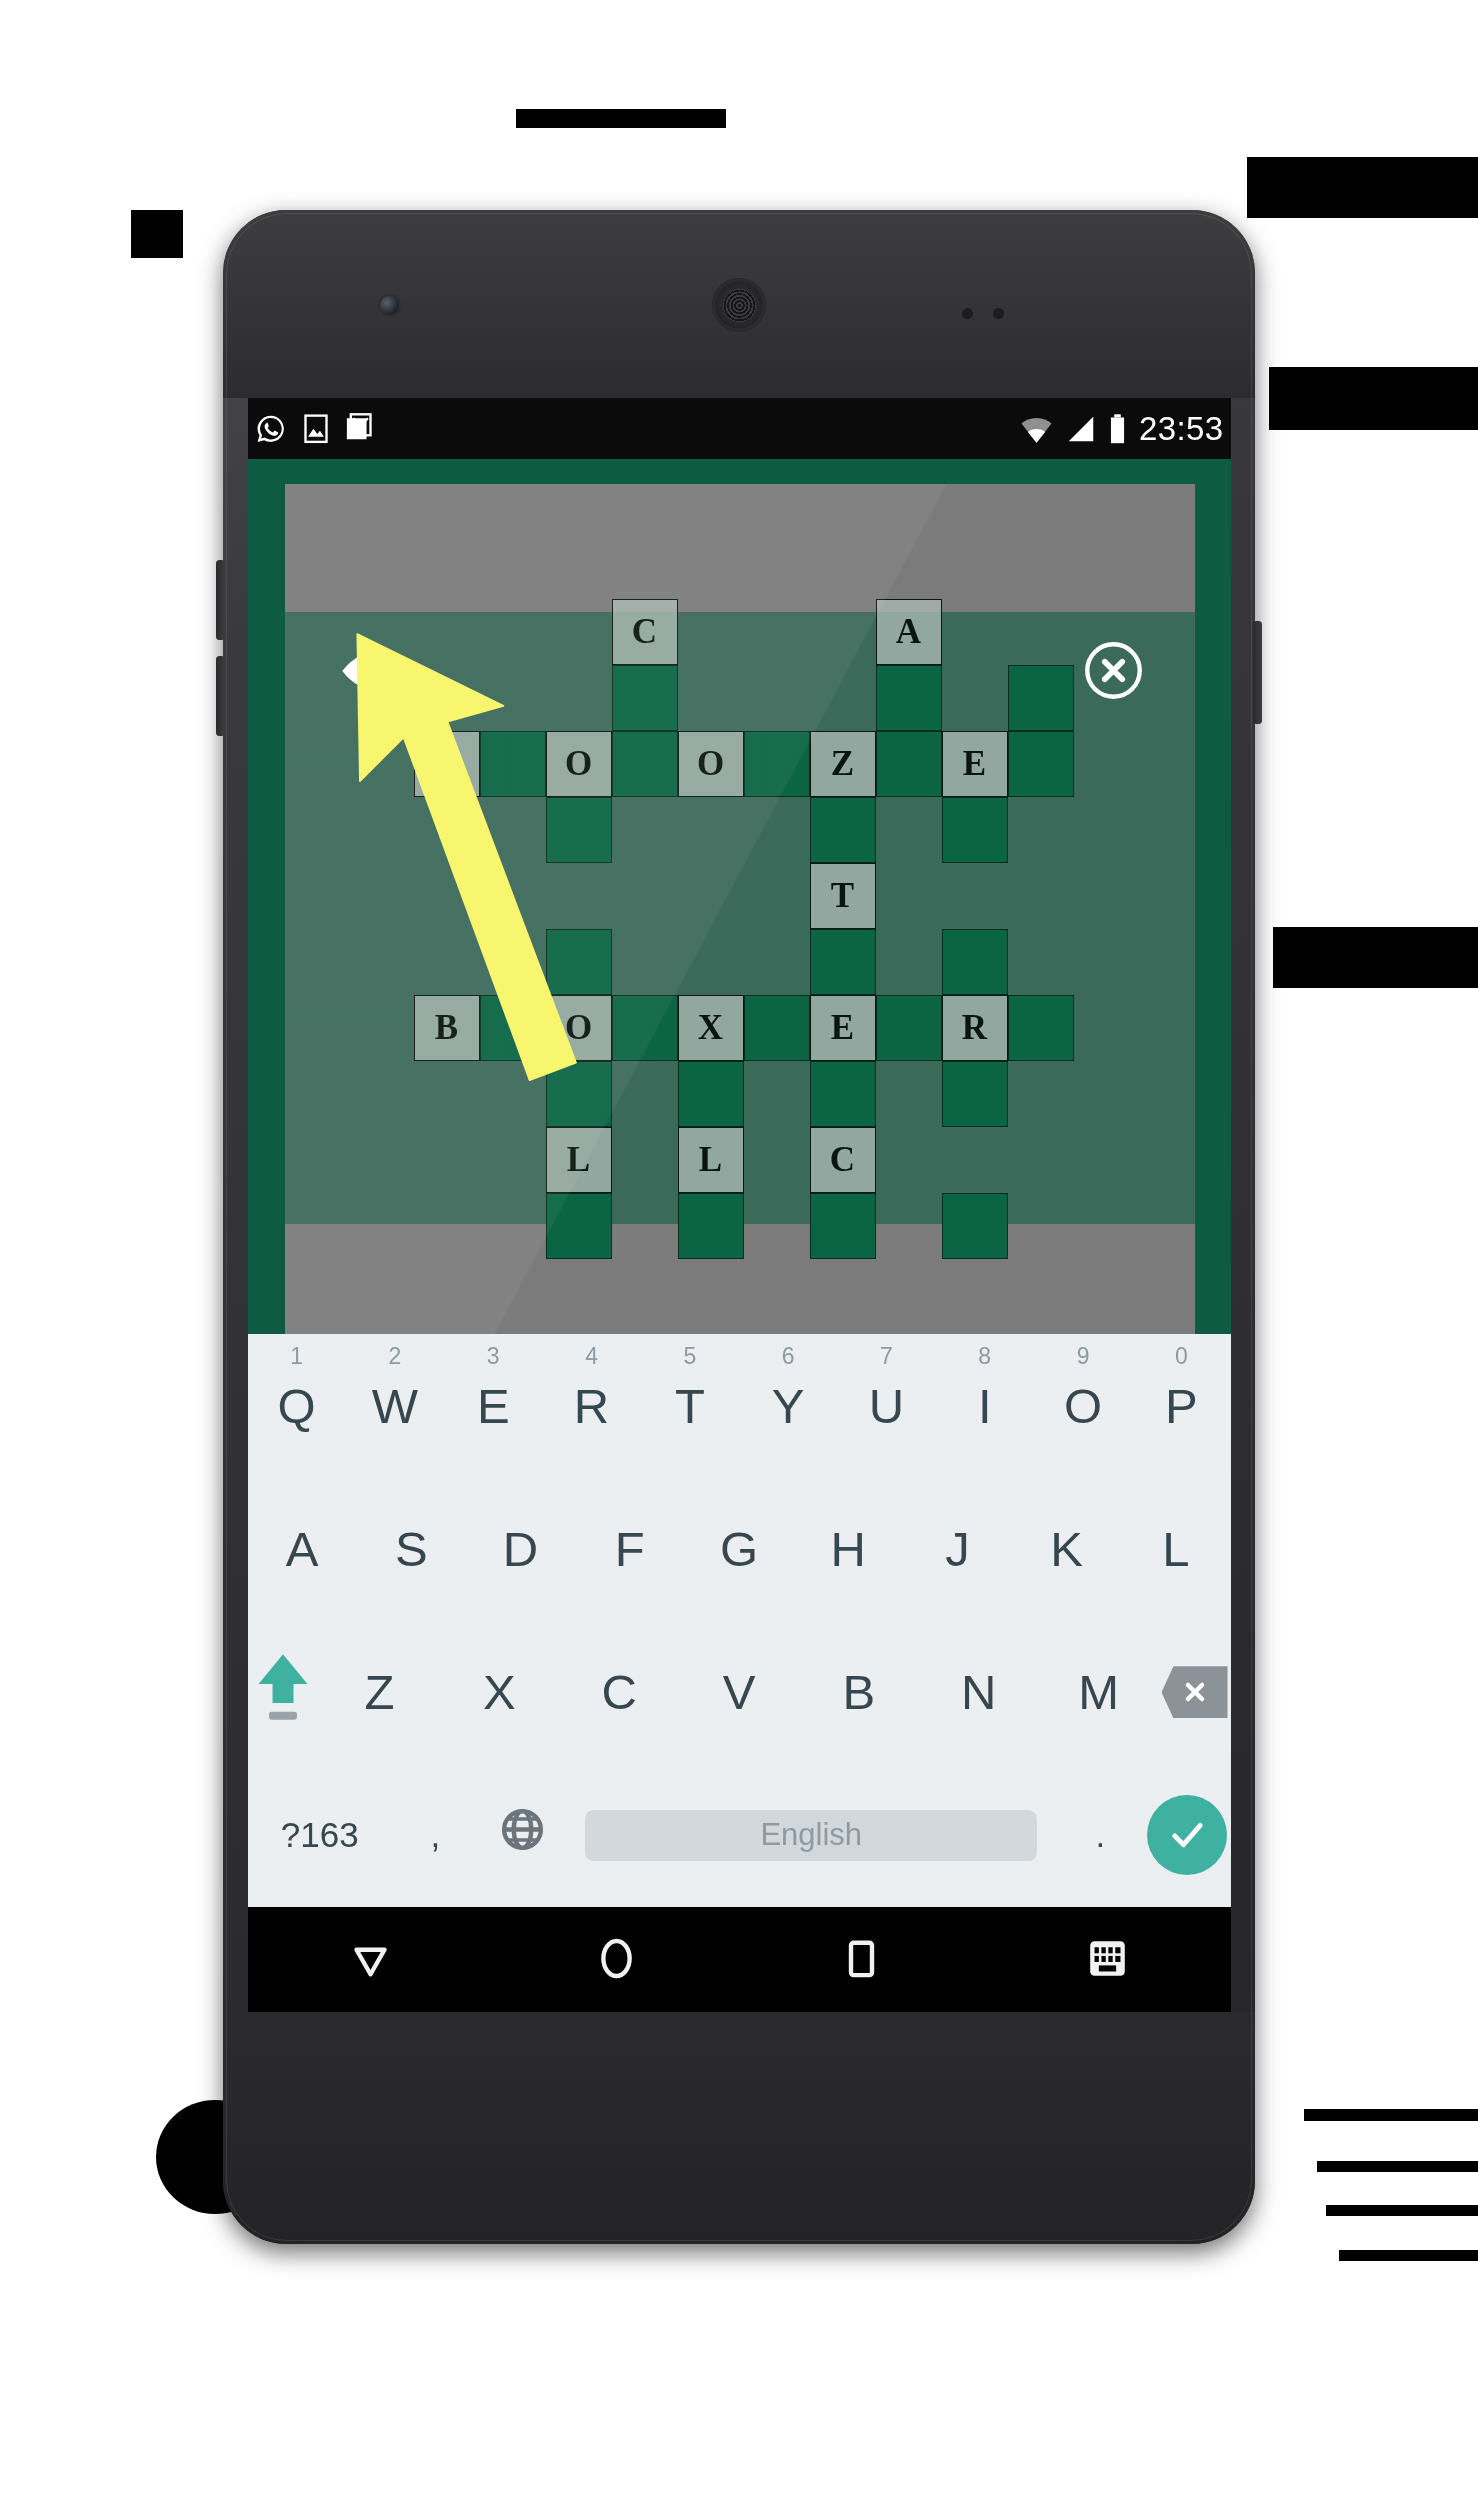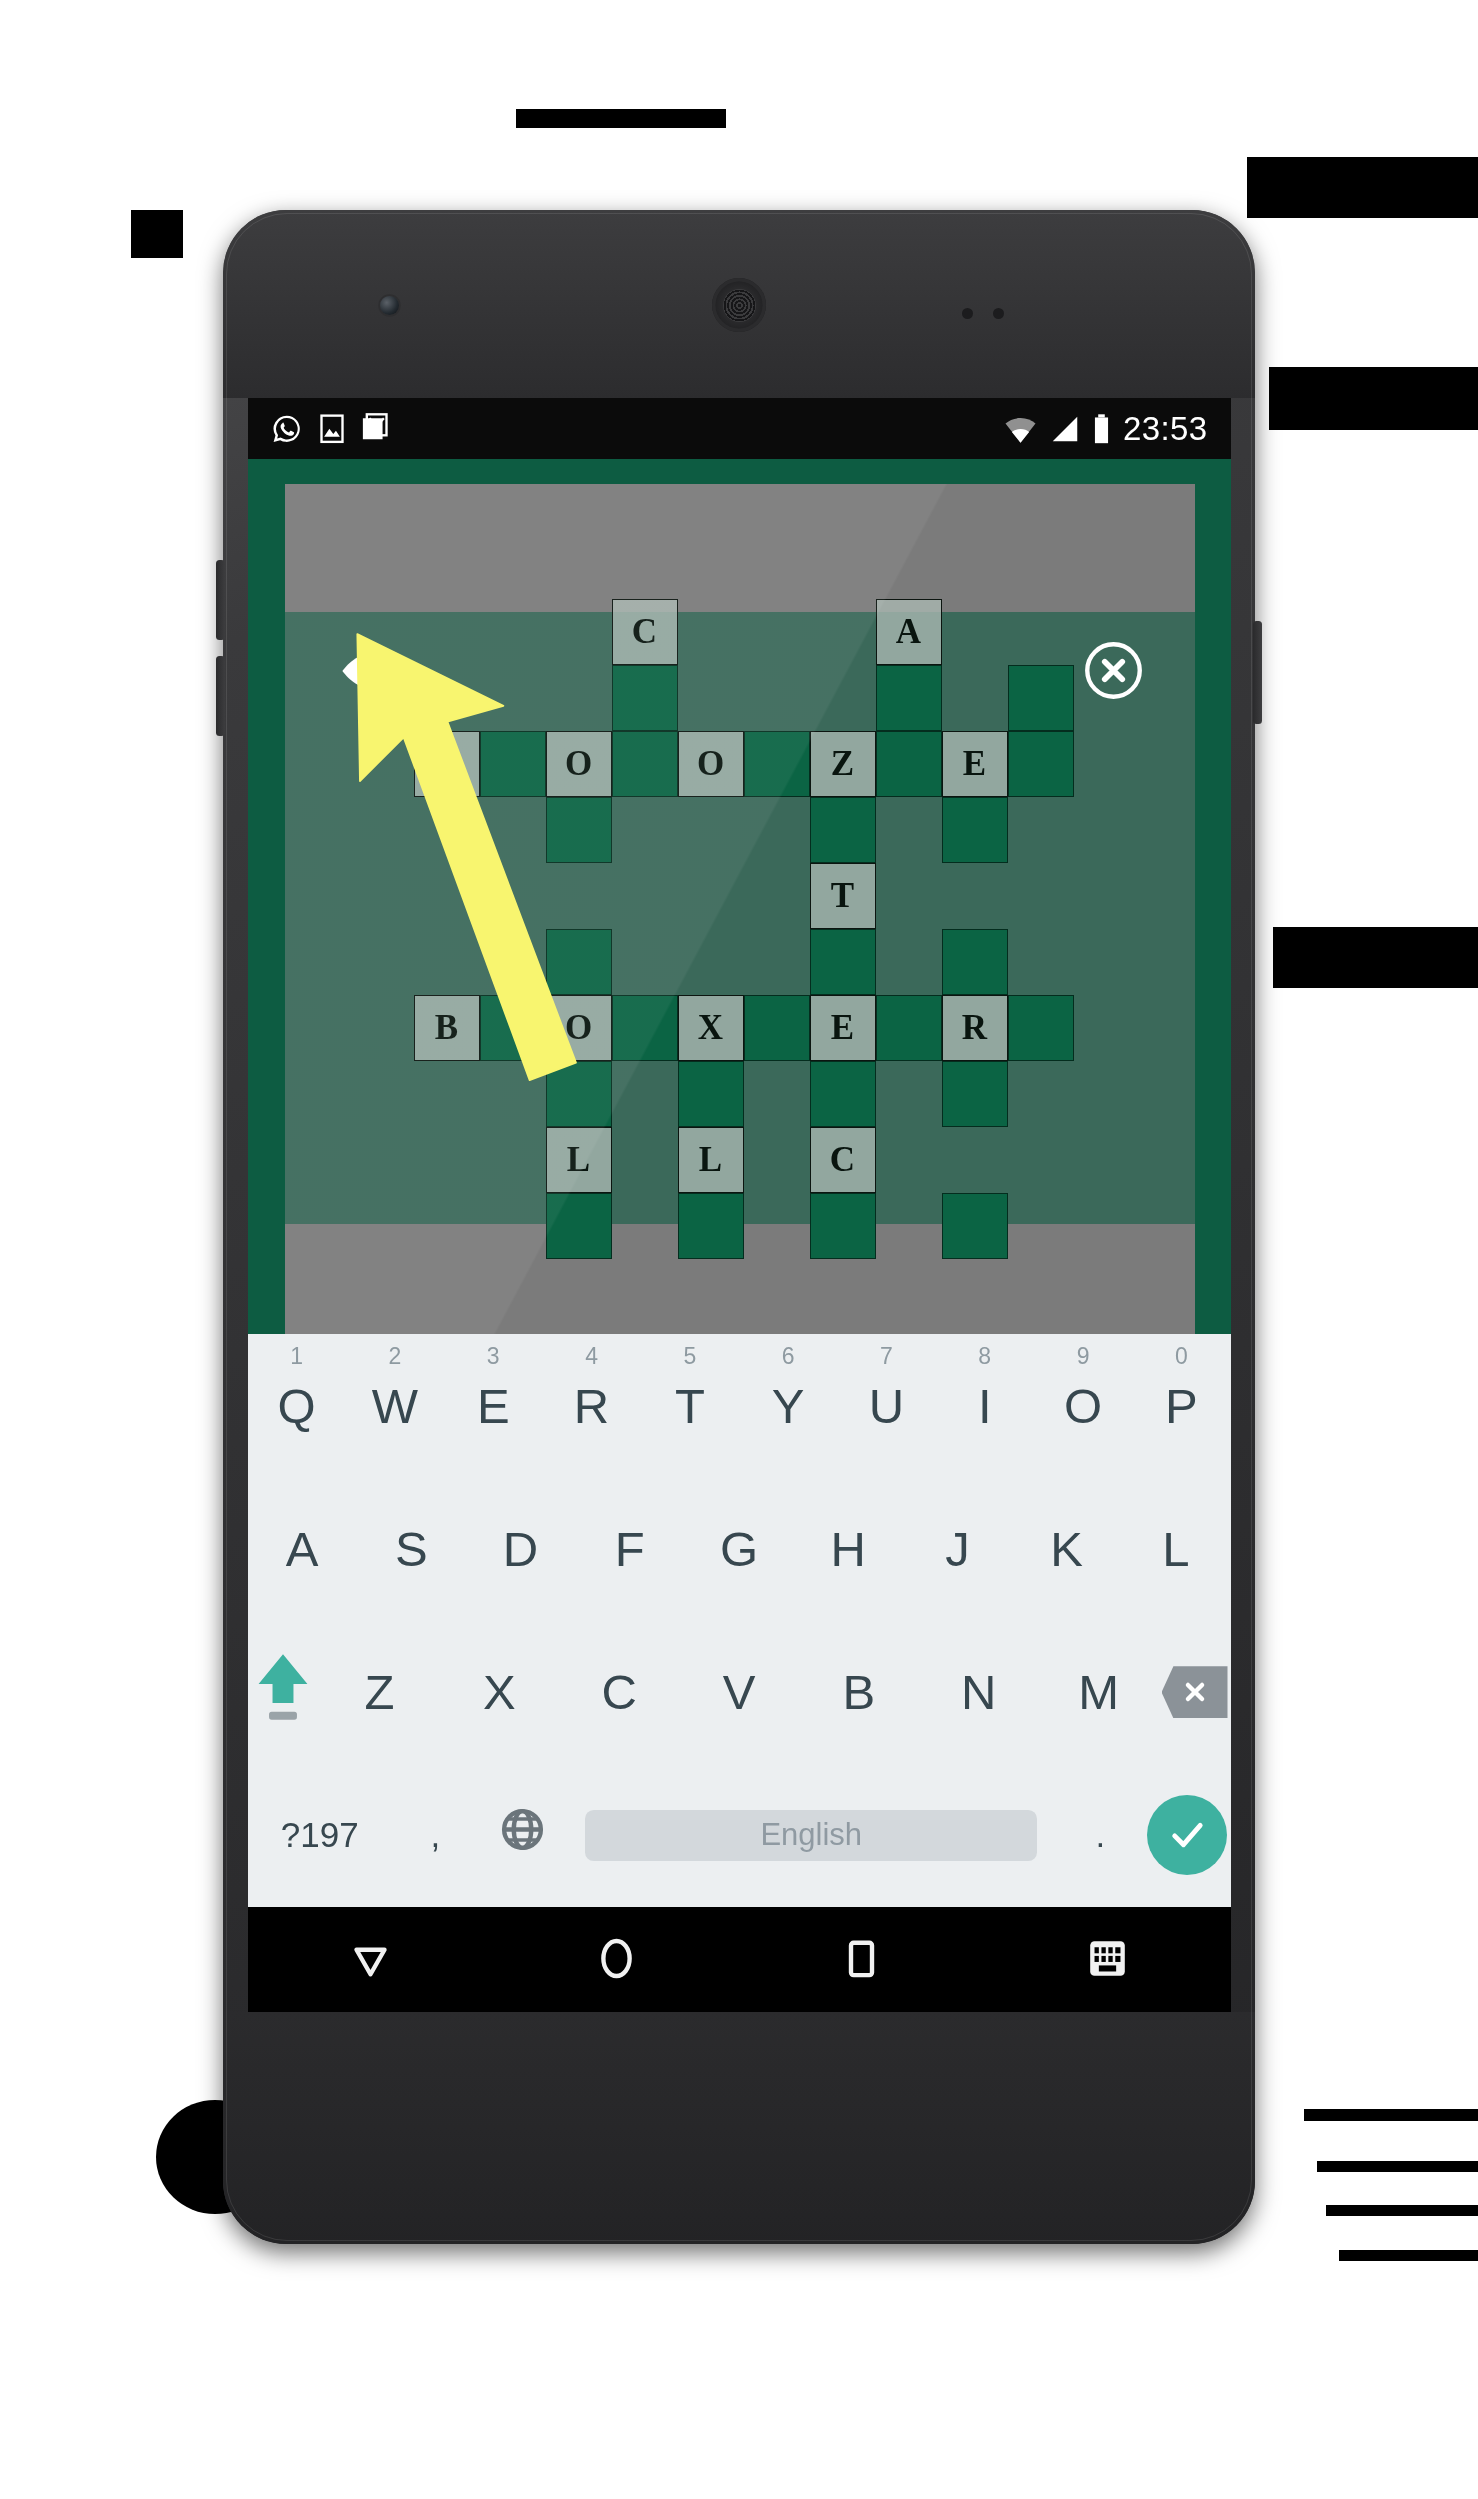--- a/index.html
+++ b/index.html
@@ -65,21 +65,21 @@
 
   
   #screen {
     position:absolute; left:24.5px; top:188px; width:983px; height:1614px;
     background:#000; overflow:hidden;
   }
 
   
   #statusbar{
     position:relative;height:61px;width:100%;background:#0b0b0b;
-    display:flex;align-items:center;padding:0 23px;
+    display:flex;align-items:center;padding:0 7px;
   }
   #statusbar .left{display:flex;align-items:center;gap:15.7px;}
   #statusbar .right{margin-left:auto;display:flex;align-items:center;gap:12.2px;}
   #statusbar svg{display:block;}
   .clock{color:#fff;font-size:33px;letter-spacing:0.4px;font-family:"Liberation Sans",sans-serif;}
 
   
   #game{
     position:relative;width:100%;height:875px;
     background:#0d5c42;
@@ -470,21 +470,21 @@
         <div class="key">M</div>
         <div class="key flex-half">
           <span class="bksp-bg">
             <svg width="30" height="30" viewBox="0 0 34 34">
               <path d="M9 9 L25 25 M25 9 L9 25" stroke="#ffffff" stroke-width="5" stroke-linecap="round"></path>
             </svg>
           </span>
         </div>
       </div>
       <div class="kb-row" id="kb-row4">
-        <div class="key small">?197</div>
+        <div class="key small">?163</div>
         <div class="key small flex-half">,</div>
         <div class="key flex-half">
           <span>
             <svg width="49" height="49" viewBox="0 0 56 56">
               <circle cx="28" cy="28" r="21" fill="none" stroke="#6b757b" stroke-width="5"></circle>
               <ellipse cx="28" cy="28" rx="10" ry="21" fill="none" stroke="#6b757b" stroke-width="5"></ellipse>
               <line x1="7" y1="28" x2="49" y2="28" stroke="#6b757b" stroke-width="5"></line>
               <line x1="11" y1="16" x2="45" y2="16" stroke="#6b757b" stroke-width="4"></line>
               <line x1="11" y1="40" x2="45" y2="40" stroke="#6b757b" stroke-width="4"></line>
             </svg>

